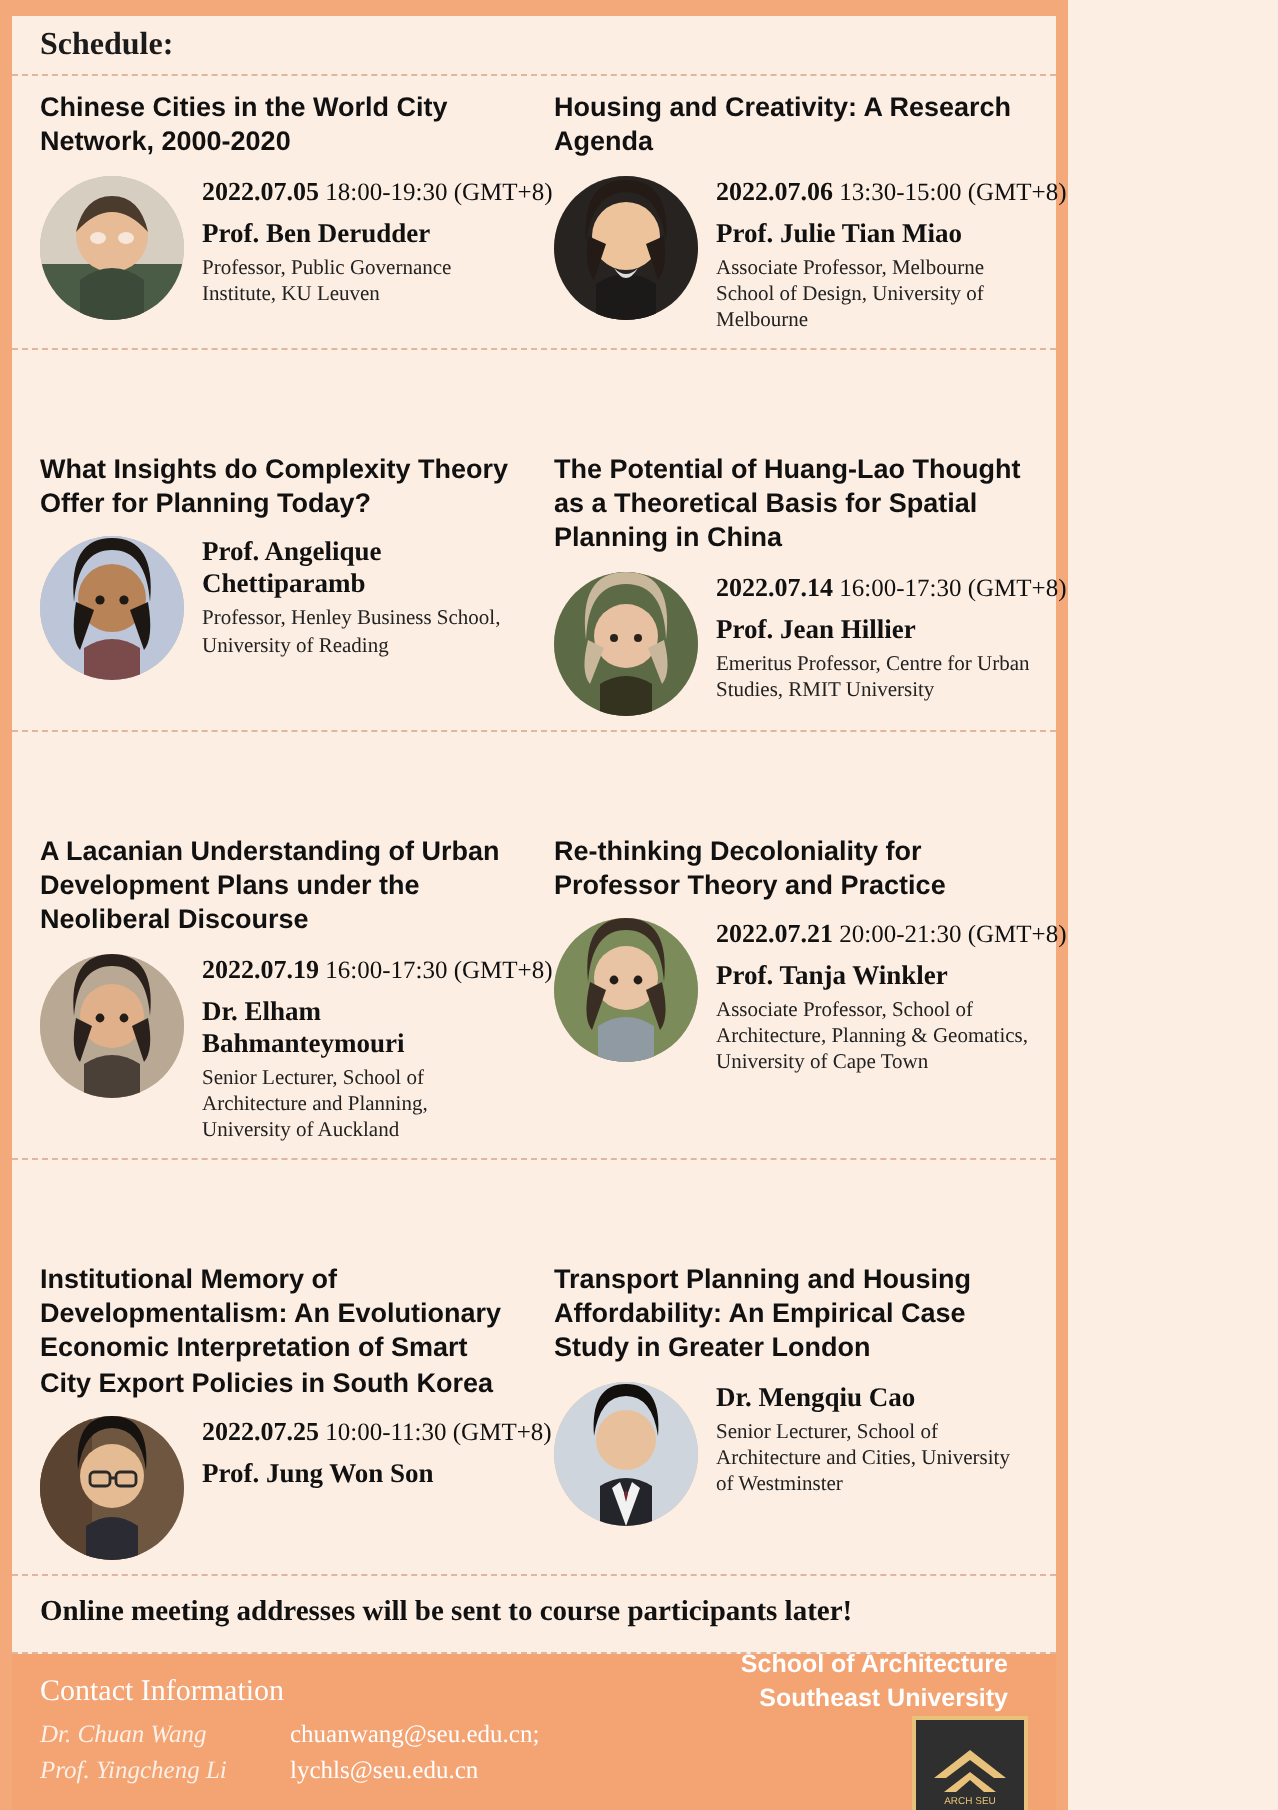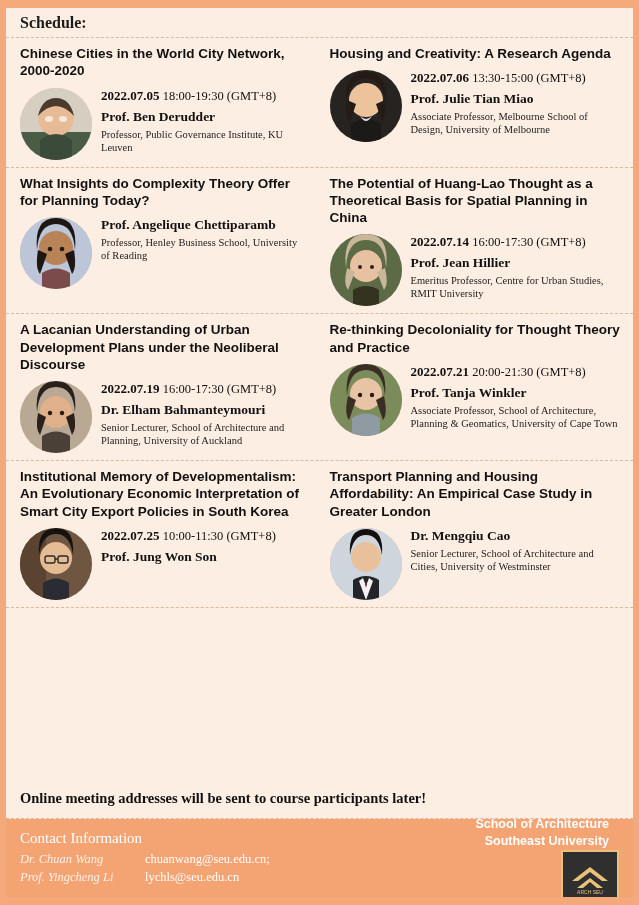--- a/index.html
+++ b/index.html
@@ -5,21 +5,21 @@
   * { box-sizing: border-box; }
   html, body {
     margin: 0; padding: 0;
     width: 639px; height: 905px;
     font-family: "Liberation Sans", sans-serif;
     background: #fdeee3;
     overflow: hidden;
   }
   .poster {
     position: relative;
-    width: 639px;
+    width: 534px;
     height: 905px;
     background: #fdeee3;
     border-left: 6px solid #f4a97a;
     border-right: 6px solid #f4a97a;
     display: flex;
     flex-direction: column;
   }
   .top-strip {
     height: 8px;
     background: #f4a97a;
@@ -32,20 +32,21 @@
     font-size: 16px;
     font-weight: bold;
     color: #1b1b1b;
     border-bottom: 1px dashed #e0b79c;
     flex: 0 0 auto;
   }
   .rows {
     flex: 1 1 auto;
     display: flex;
     flex-direction: column;
+    gap: 44px;
   }
   .row {
     display: flex;
     border-bottom: 1px dashed #e0b79c;
     padding: 7px 0 7px 0;
   }
   .cell {
     width: 50%;
     padding: 0 12px 0 14px;
     display: flex;
@@ -280,21 +281,21 @@
               </svg>
           </div>
           <div class="info">
             <div class="datetime"><span class="date">2022.07.19</span> <span class="time">16:00-17:30 (GMT+8)</span></div>
             <div class="speaker-name">Dr. Elham Bahmanteymouri</div>
             <div class="affiliation">Senior Lecturer, School of Architecture and Planning, University of Auckland</div>
           </div>
         </div>
       </div>
       <div class="cell">
-        <div class="talk-title">Re-thinking Decoloniality for Thought Theory and Practice</div>
+        <div class="talk-title">Re-thinking Decoloniality for Professor Theory and Practice</div>
         <div class="speaker-block">
           <div class="photo">
             <svg viewBox="0 0 72 72">
                 <rect width="72" height="72" fill="#7b8b5a"></rect>
                 <circle cx="36" cy="30" r="16" fill="#e9c4a4"></circle>
                 <path d="M17 32 q2 -26 19 -26 q17 0 19 26 q3 -32 -19 -32 q-22 0 -19 32z" fill="#3a2d23"></path>
                 <path d="M18 32 q-4 18 1 24 l7 -20z" fill="#3a2d23"></path>
                 <path d="M54 32 q4 18 -1 24 l-7 -20z" fill="#3a2d23"></path>
                 <path d="M22 54 q14 -9 28 0 l0 18 l-28 0z" fill="#8f9aa3"></path>
                 <circle cx="30" cy="31" r="2.2" fill="#241c16"></circle>

